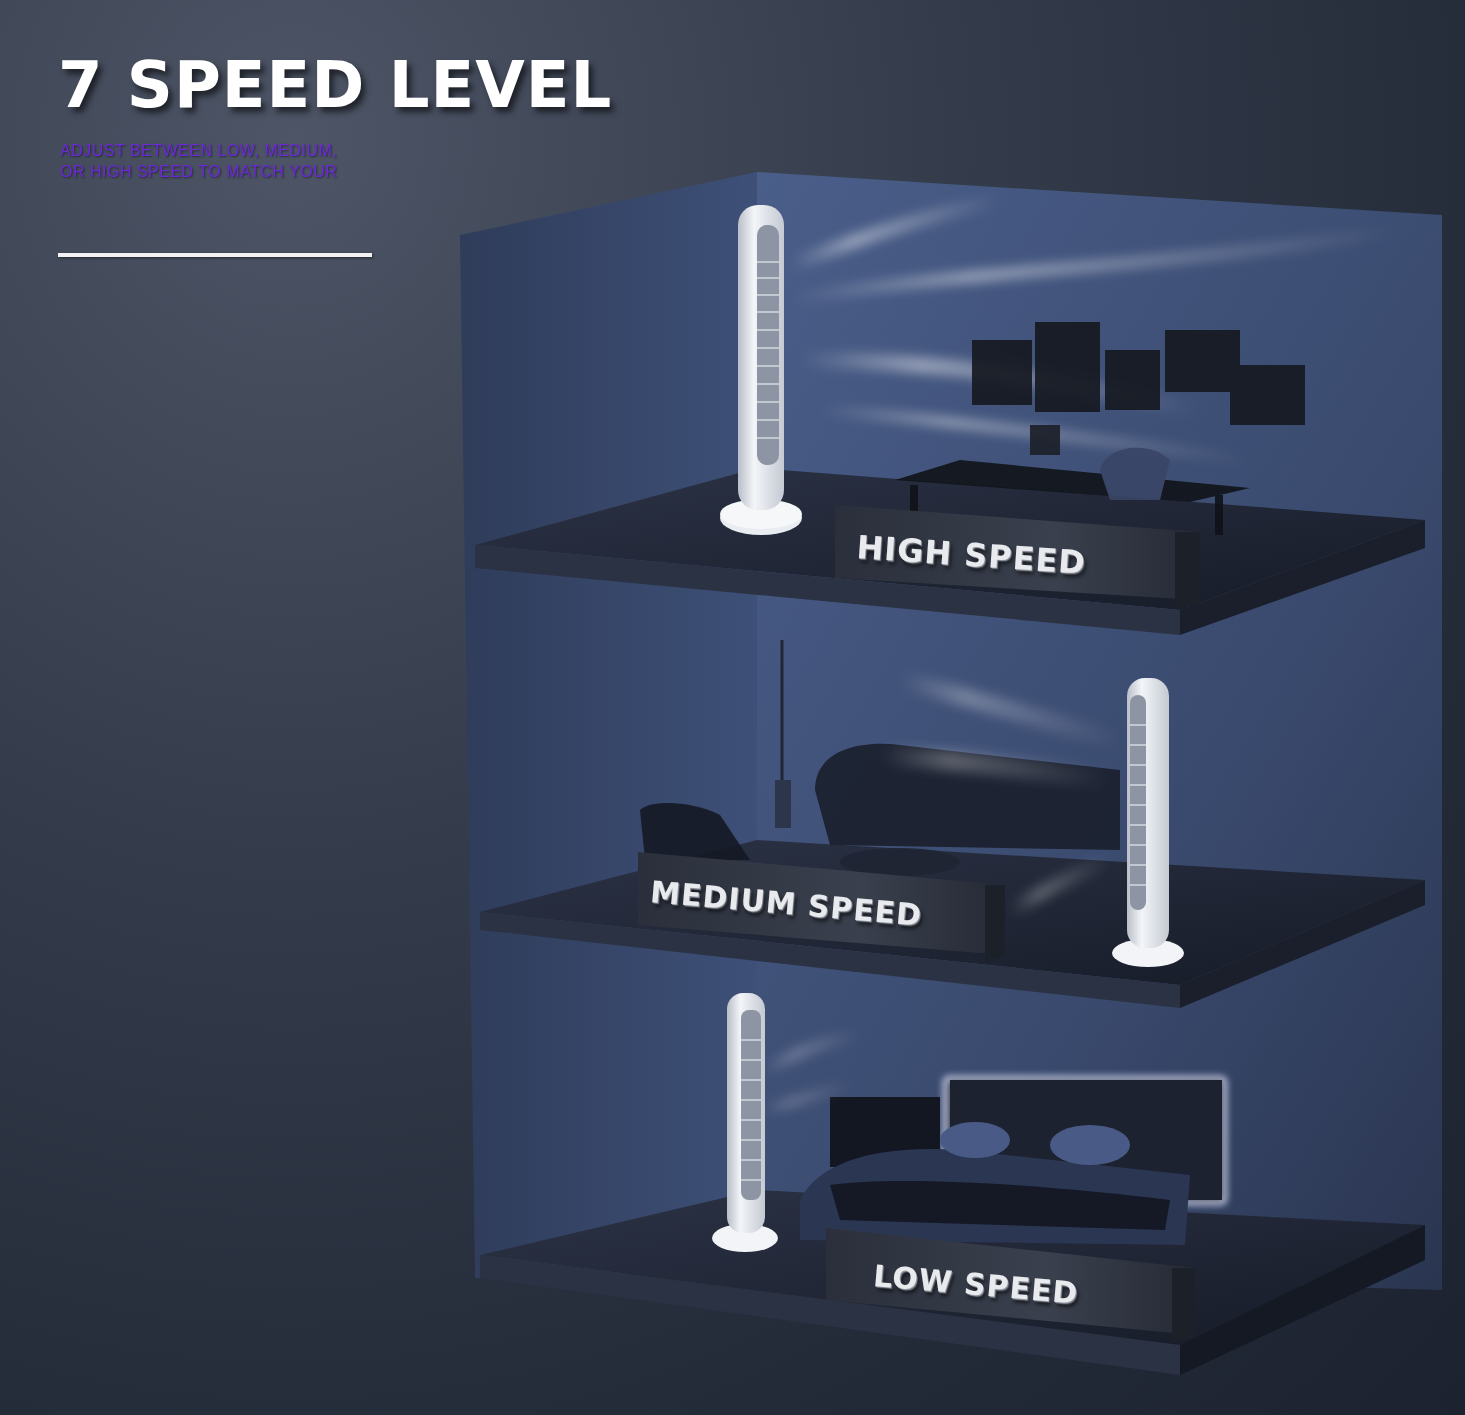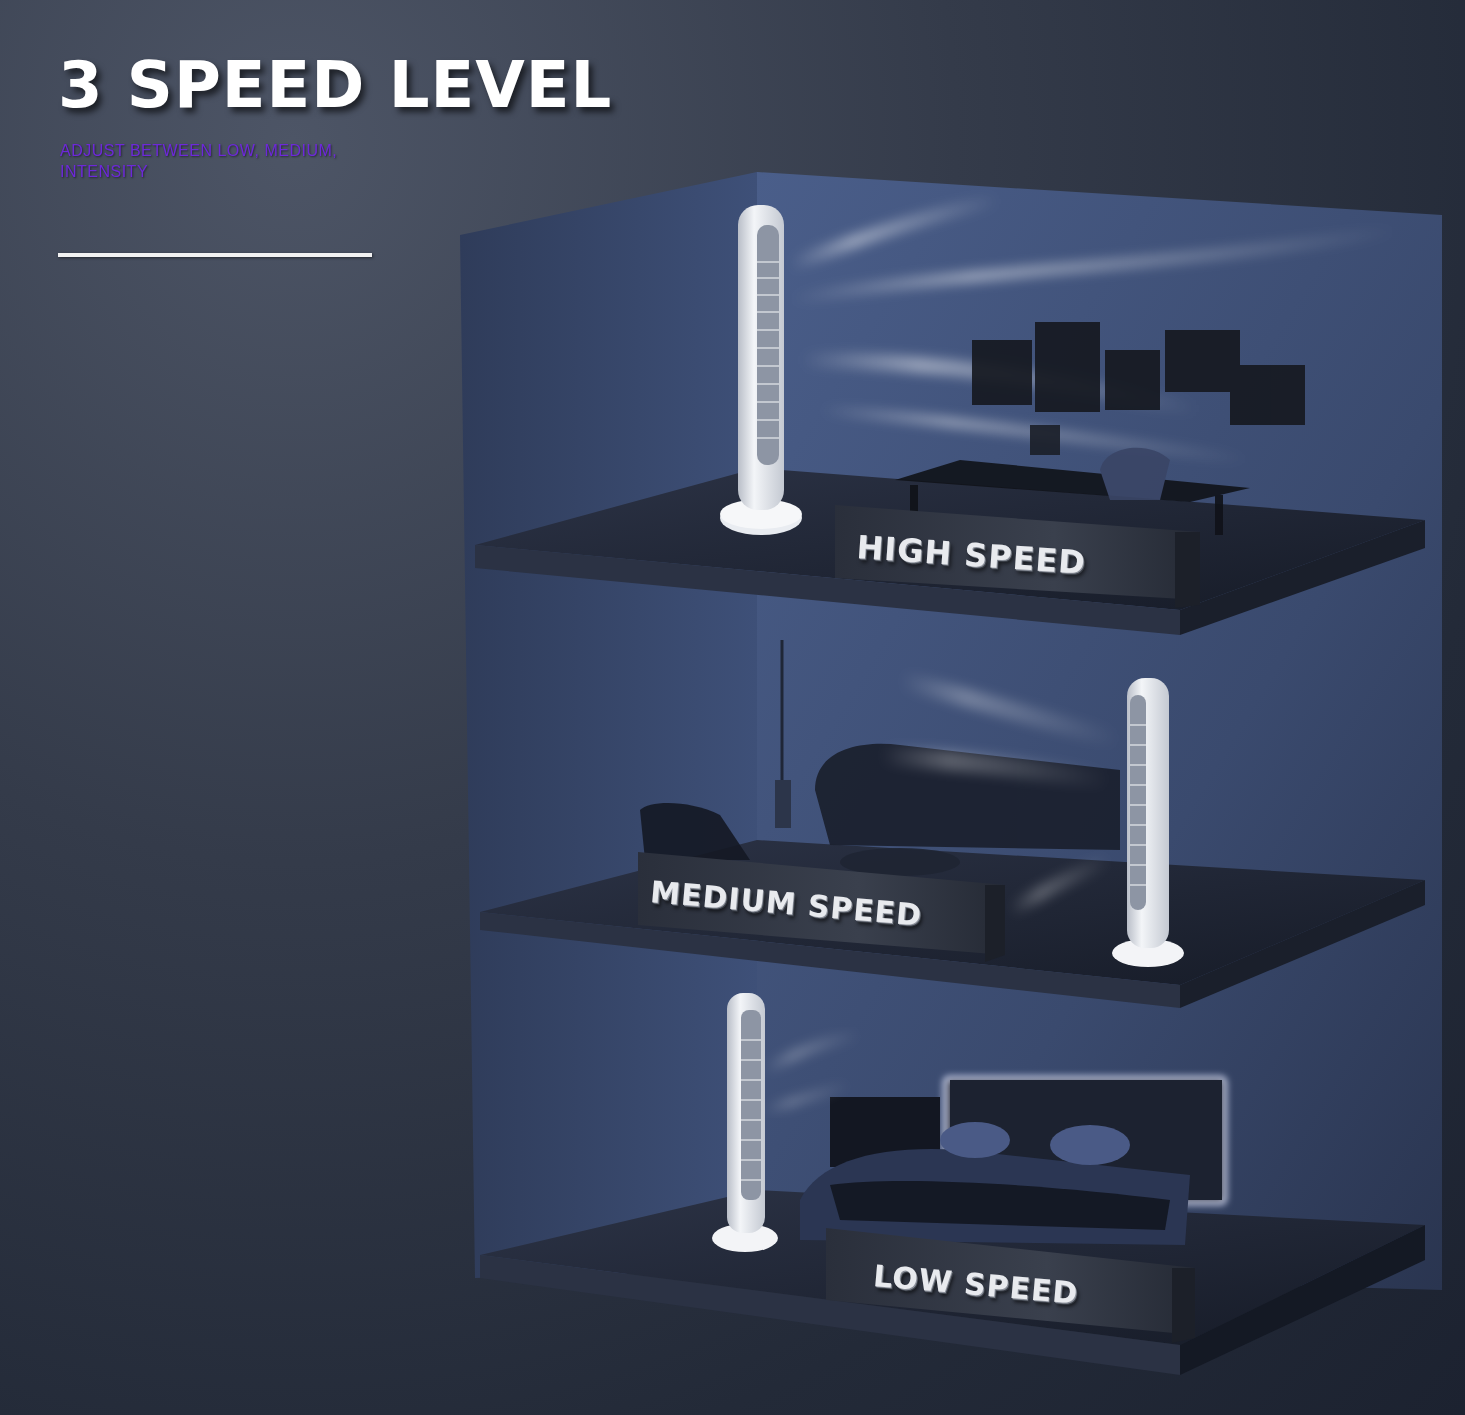--- a/index.html
+++ b/index.html
@@ -13,24 +13,24 @@
   .subtitle span{display:block;}
   .divider{position:absolute;left:58px;top:253px;width:314px;height:4px;background:#f2f2f2;box-shadow:1px 1px 3px rgba(0,0,0,.5);}
 
   .house{position:absolute;left:0;top:0;width:1465px;height:1415px;}
   .label-text{position:absolute;font-family:"DejaVu Sans", sans-serif;font-weight:900;color:#e8eaee;
     letter-spacing:1px;text-shadow:1px 1px 0 #8a8f99,2px 2px 0 #3a3f48,3px 4px 4px rgba(0,0,0,.6);white-space:nowrap;}
 </style>
 </head>
 <body>
 
-<h1 class="title">3 SPEED LEVEL</h1>
+<h1 class="title">7 SPEED LEVEL</h1>
 <div class="subtitle">
   <span>ADJUST BETWEEN LOW, MEDIUM,</span>
-  <span>INTENSITY</span>
+  <span>OR HIGH SPEED TO MATCH YOUR</span>
 </div>
 <div class="divider"></div>
 
 <svg class="house" width="1465" height="1415" viewBox="0 0 1465 1415">
   <defs>
     <linearGradient id="wallL" x1="0" y1="0" x2="1" y2="0">
       <stop offset="0" stop-color="#2f3c5a"></stop>
       <stop offset="1" stop-color="#3e5078"></stop>
     </linearGradient>
     <linearGradient id="wallB" x1="0" y1="0" x2="1" y2="1">

